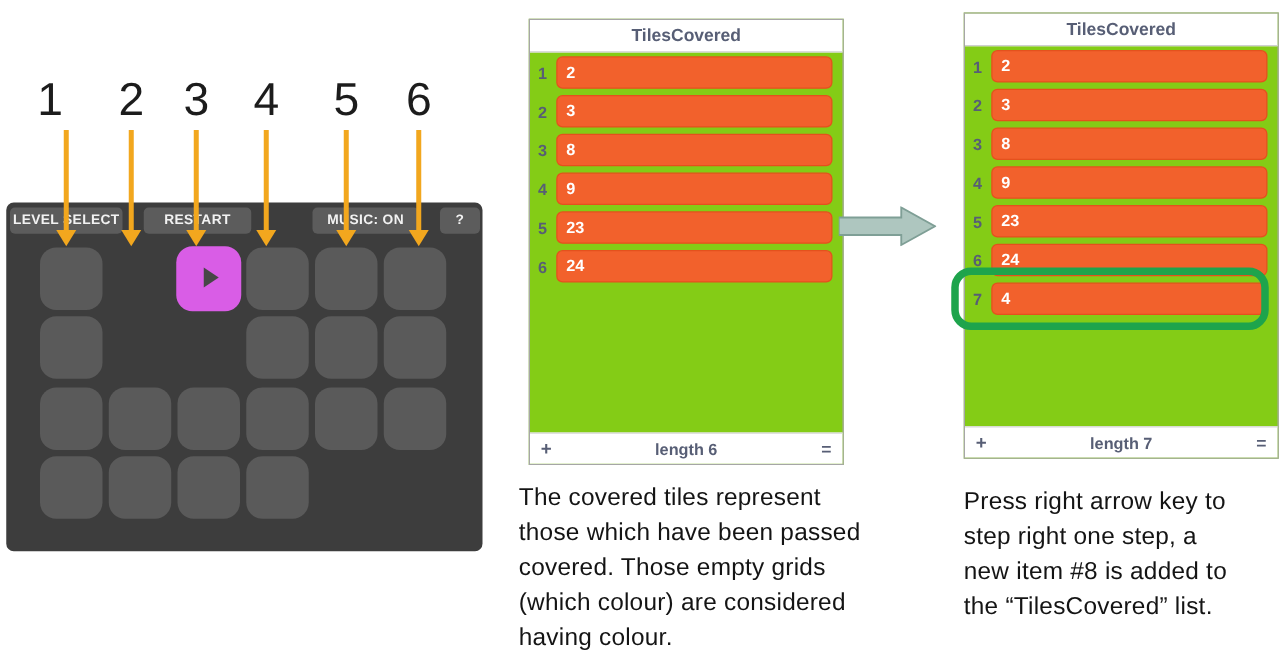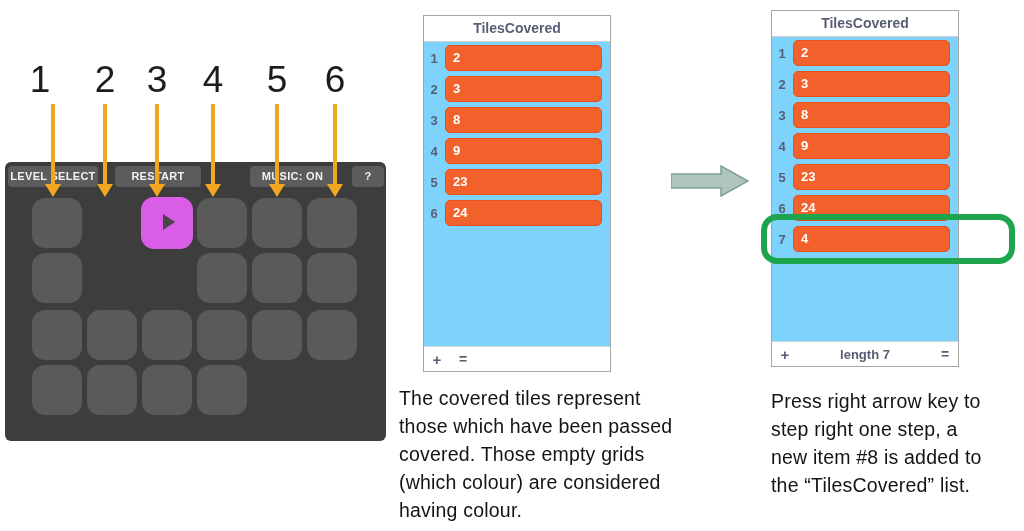--- a/index.html
+++ b/index.html
@@ -29,22 +29,22 @@
   .btn-help{left:347px;top:4px;width:32px;}
   .tile{position:absolute;width:50px;height:50px;background:#5a5a5a;border-radius:13px;}
   .player{position:absolute;width:52px;height:52px;left:136px;top:35px;background:#d95de6;
     border-radius:13px;}
   .play-tri{position:absolute;left:22px;top:17px;width:0;height:0;
     border-top:8px solid transparent;border-bottom:8px solid transparent;border-left:12px solid #474747;}
   .level-label{position:absolute;bottom:6px;left:0;width:100%;text-align:center;color:#ededed;
     font-weight:bold;font-size:13px;letter-spacing:.6px;}
 
   
-  .slist{position:absolute;width:188px;height:357px;box-sizing:border-box;border:1px solid #a6a6a6;
-    background:#7dd3fc;display:flex;flex-direction:column;z-index:2;}
+  .slist{position:absolute;width:252px;height:357px;box-sizing:border-box;border:1px solid #a6a6a6;
+    background:#84cc16;display:flex;flex-direction:column;z-index:2;}
   .slist-before{left:423px;top:15px;}
   .slist-after{left:771px;top:10px;}
   .slist-header{flex:none;height:25px;background:#ffffff;border-bottom:1px solid #cfcfcf;
     text-align:center;line-height:25px;font-weight:bold;font-size:14px;color:#575e75;}
   .slist-body{flex:1;padding:3px 8px 0 2px;overflow:hidden;}
   .slist-row{display:flex;align-items:center;height:26px;margin-bottom:5px;}
   .slist-index{flex:none;width:16px;margin-right:3px;text-align:center;font-weight:bold;
     font-size:13px;color:#575e75;}
   .slist-pill{flex:1;height:26px;box-sizing:border-box;background:#f2612c;border:1px solid #e4511d;
     border-radius:5px;color:#ffffff;font-weight:bold;font-size:13px;line-height:24px;padding-left:7px;}
@@ -54,21 +54,21 @@
   .slist-length{flex:1;text-align:center;}
   .slist-resize{width:26px;text-align:center;font-size:14px;}
   .highlight-box{position:absolute;left:-11px;top:203px;width:254px;height:50px;box-sizing:border-box;
     border:6px solid #1ea44c;border-radius:16px;pointer-events:none;z-index:3;}
 
   
   .trans-arrow{position:absolute;left:671px;top:165px;z-index:2;}
 
   
   .caption{position:absolute;font-size:19.5px;line-height:28px;color:#141414;letter-spacing:.2px;z-index:2;}
-  .caption-before{left:399px;top:384px;}
+  .caption-before{left:415px;top:384px;}
   .caption-after{left:771px;top:387px;}
 </style>
 </head>
 <body>
 
 <div class="anno-group g1">
   <div class="anno-num">1</div>
   <div class="anno-arrow">
       <div class="arrow-tail"></div>
       <div class="arrow-head"></div>
@@ -166,20 +166,21 @@
       <div class="slist-index">5</div>
       <div class="slist-pill">23</div>
     </div>
     <div class="slist-row">
       <div class="slist-index">6</div>
       <div class="slist-pill">24</div>
     </div>
   </div>
   <div class="slist-footer">
     <div class="slist-add">+</div>
+    <div class="slist-length">length 6</div>
     <div class="slist-resize">=</div>
   </div>
 </div>
 
 <svg class="trans-arrow" width="78" height="32" viewBox="0 0 78 32">
   <polygon points="0,9 50,9 50,1 77,16 50,31 50,23 0,23" fill="#aec6bf" stroke="#7f9f96" stroke-width="1.5"></polygon>
 </svg>
 
 <div class="slist slist-after">
   <div class="slist-header">TilesCovered</div>

